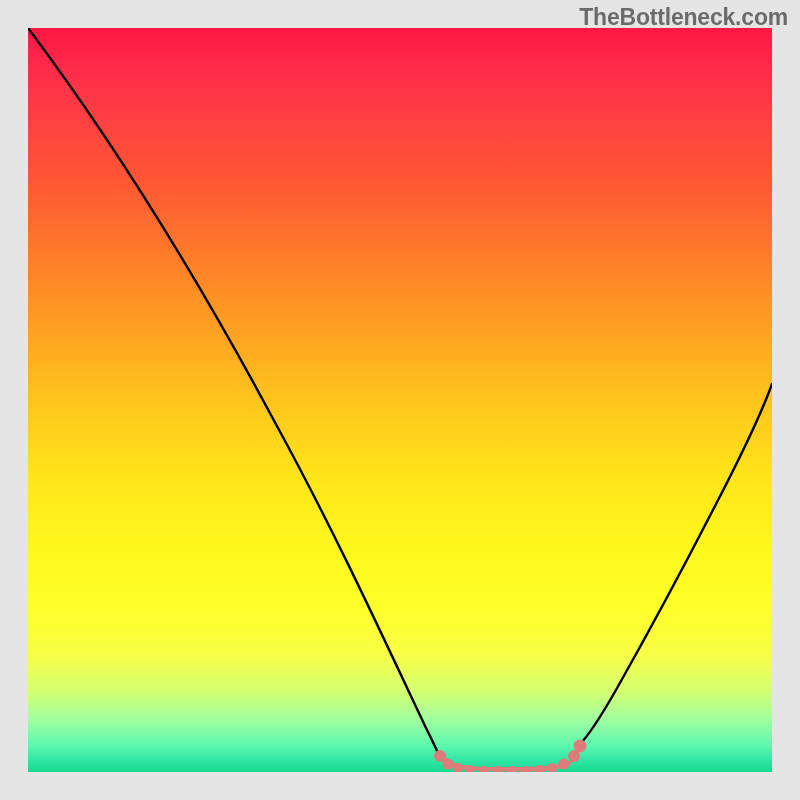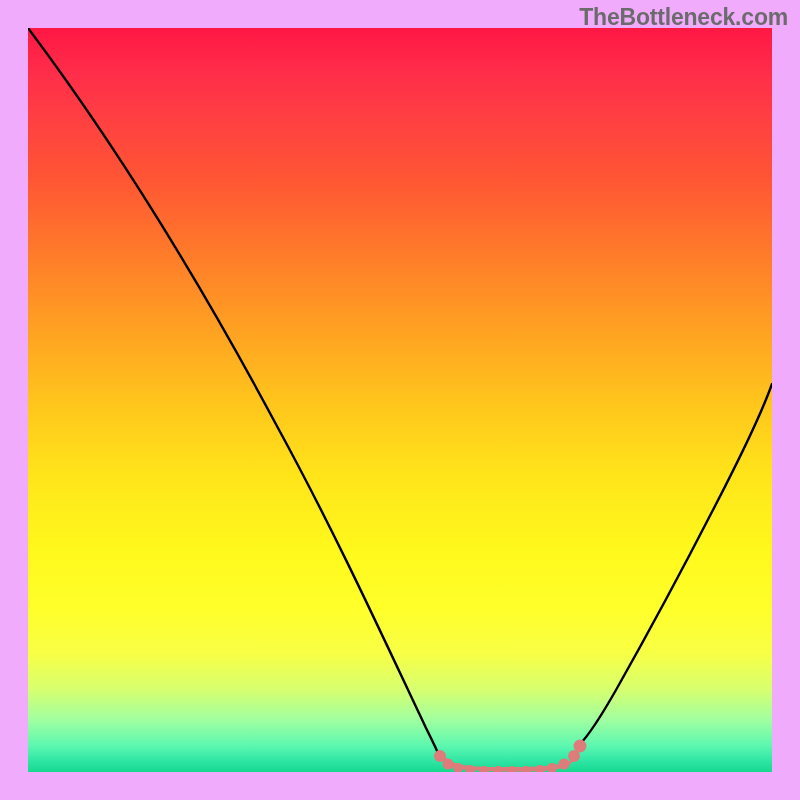--- a/index.html
+++ b/index.html
@@ -8,21 +8,21 @@
     width: 800px;
     height: 800px;
     background: #000;
     overflow: hidden;
     font-family: Arial, Helvetica, sans-serif;
   }
   .frame {
     position: relative;
     width: 800px;
     height: 800px;
-    background: #f0abfc;
+    background: #e5e5e5;
   }
   .plot {
     position: absolute;
     left: 28px;
     top: 28px;
     width: 744px;
     height: 744px;
     overflow: hidden;
   }
   .gradient {

